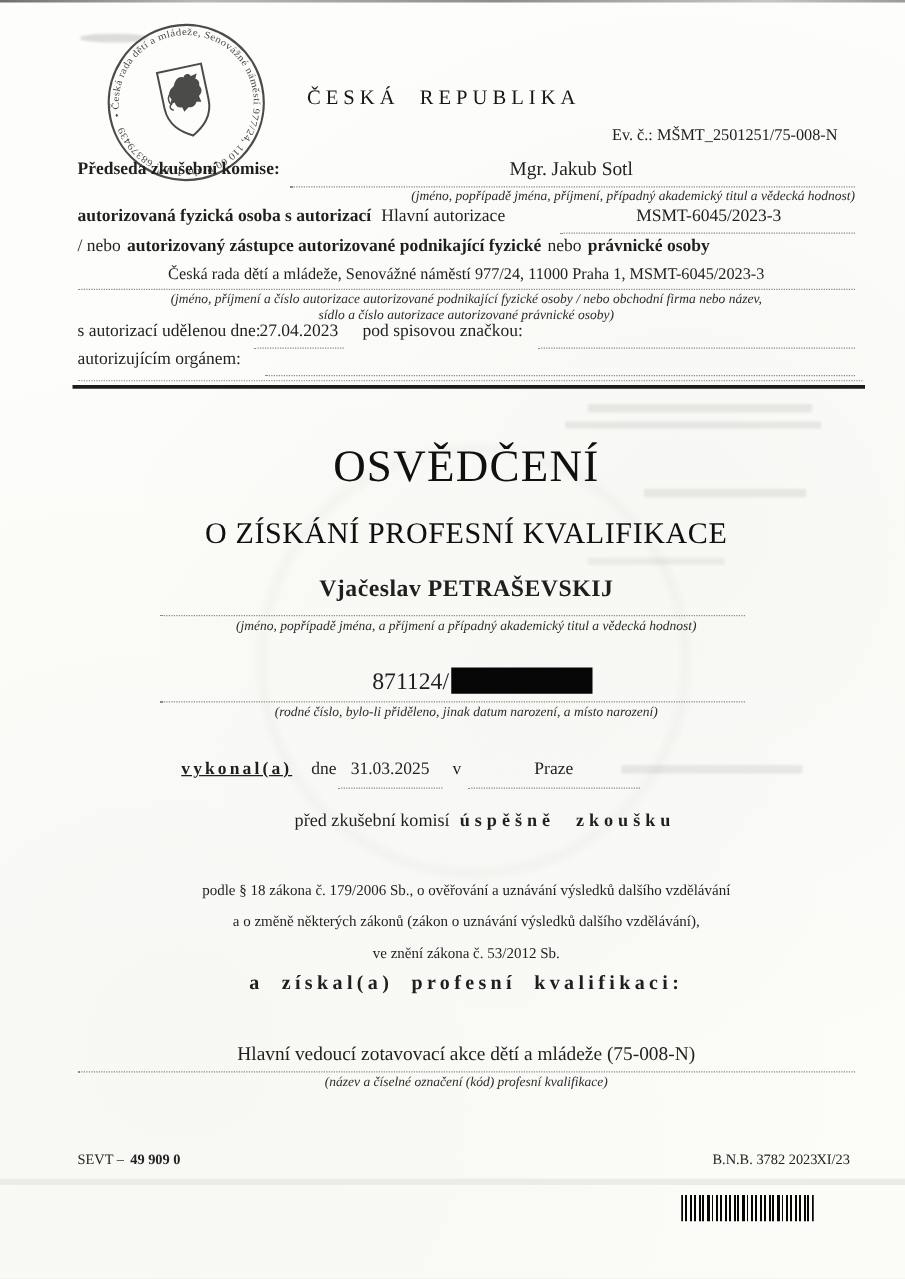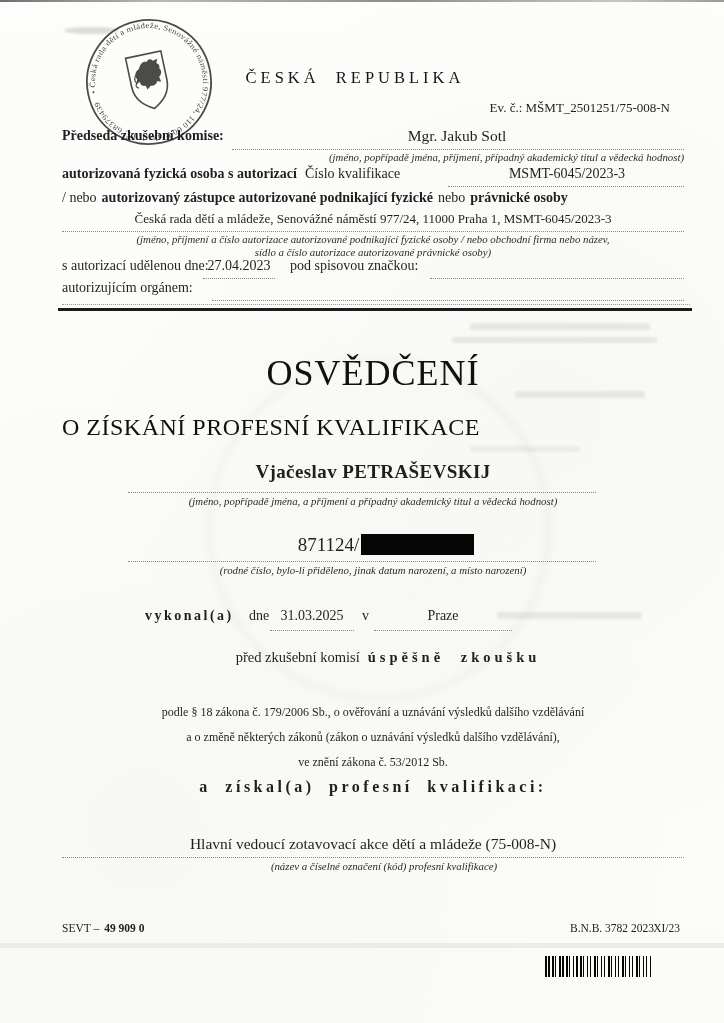--- a/index.html
+++ b/index.html
@@ -20,26 +20,26 @@
     background:linear-gradient(90deg,#6f6f6f,#b9b9b6 22%,#8d8d8a 55%,#c6c6c2 85%,#9a9a97);}
   .smudge{position:absolute;left:64px;top:27px;width:54px;height:7px;background:#c2c2bf;opacity:.55;border-radius:45%;filter:blur(1px);}
   .ghost{position:absolute;background:#d9d9d4;opacity:.55;filter:blur(1px);border-radius:2px;}
   .ghost-circle{position:absolute;left:205px;top:355px;width:330px;height:330px;border:9px solid rgba(60,60,55,0.025);border-radius:50%;filter:blur(2px);}
   .seal{position:absolute;left:82px;top:14px;width:134px;height:136px;opacity:.92;}
   .country{position:absolute;left:30px;width:650px;top:68px;font-size:16.5px;letter-spacing:4px;word-spacing:8px;text-align:center;color:#161616;}
   .ev{position:absolute;right:54px;top:100px;font-size:13px;}
   .rule-dotted{position:absolute;left:62px;top:304px;width:628px;height:0;border-top:1px dotted #9a9a9a;}
   .rule-solid{position:absolute;left:58px;top:308px;width:634px;height:3px;background:#1c1c1c;}
   .title{position:absolute;left:62px;width:622px;top:352px;font-size:36px;letter-spacing:1px;text-align:center;color:#101010;}
-  .subtitle{position:absolute;left:62px;width:622px;top:414px;font-size:24px;letter-spacing:.5px;text-align:left;color:#101010;}
+  .subtitle{position:absolute;left:62px;width:622px;top:414px;font-size:24px;letter-spacing:.5px;text-align:center;color:#101010;}
   .holder{position:absolute;left:62px;width:622px;top:461px;font-size:19px;font-weight:bold;letter-spacing:.4px;text-align:center;}
   .rcrow{position:absolute;left:75px;width:622px;top:534px;font-size:19px;text-align:center;}
   .redact{display:inline-block;width:113px;height:21px;background:#060606;vertical-align:-4px;margin-left:2px;}
   .gap{margin-right:5px;}
-  .ls-v{letter-spacing:2.5px;font-weight:bold;font-size:14px;}
+  .ls-v{letter-spacing:2.5px;font-weight:bold;font-size:14px;text-decoration:underline;}
   .ls-s{letter-spacing:4px;word-spacing:9px;font-weight:bold;margin-left:8px;}
   .gained{position:absolute;left:62px;width:622px;top:778px;text-align:center;font-size:16px;font-weight:bold;letter-spacing:3.5px;word-spacing:7px;}
   .qual{position:absolute;left:62px;width:622px;top:835px;text-align:center;font-size:15.5px;}
   .law{position:absolute;left:62px;width:622px;top:700px;text-align:center;font-size:12px;line-height:25px;}
   .footer-band{position:absolute;left:0;top:943px;width:724px;height:5px;background:#ebebe8;}
   .foot{font-size:11.5px;color:#222;}
   .barcode{position:absolute;left:545px;top:956px;width:106px;height:21px;
     background:repeating-linear-gradient(90deg,#050505 0 1.5px,transparent 1.5px 3px,#050505 3px 4.5px,transparent 4.5px 7px,#050505 7px 9px,transparent 9px 10.5px,#050505 10.5px 11.5px,transparent 11.5px 14px);}
 </style>
 </head>
@@ -72,21 +72,21 @@
 
   <div class="country">ČESKÁ REPUBLIKA</div>
   <div class="ev">Ev. č.: MŠMT_2501251/75-008-N</div>
 
   <div class="abs b" style="left:62px;top:128px;font-size:14px;">Předseda zkušební komise:</div>
   <div class="abs c" style="left:230px;width:454px;top:127px;font-size:15.5px;text-align:center;">Mgr. Jakub Sotl</div>
   <div class="dots" style="left:232px;top:149px;width:452px;"></div>
   <div class="abs b fs14" style="left:62px;top:166px;">autorizovaná fyzická osoba s autorizací</div>
 
   <div class="abs cap r" style="left:200px;right:40px;top:151px;">(jméno, popřípadě jména, příjmení, případný akademický titul a vědecká hodnost)</div>
-  <div class="abs fs14" style="left:305px;top:166px;">Číslo kvalifikace</div>
+  <div class="abs fs14" style="left:305px;top:166px;">Hlavní autorizace</div>
   <div class="abs c fs14" style="left:450px;width:234px;top:166px;">MSMT-6045/2023-3</div>
   <div class="dots" style="left:448px;top:186px;width:236px;"></div>
 
   <div class="abs fs14" style="left:62px;top:190px;">
     <span class="gap">/ nebo</span><span class="b gap">autorizovaný zástupce autorizované podnikající fyzické</span><span class="gap">nebo</span><span class="b">právnické osoby</span>
   </div>
 
   <div class="abs c" style="left:62px;width:622px;top:211px;font-size:13px;">Česká rada dětí a mládeže, Senovážné náměstí 977/24, 11000 Praha 1, MSMT-6045/2023-3</div>
   <div class="dots" style="left:62px;top:231px;width:622px;"></div>
   <div class="abs cap c" style="left:62px;width:622px;top:233px;line-height:13px;">(jméno, příjmení a číslo autorizace autorizované podnikající fyzické osoby / nebo obchodní firma nebo název,</div>
@@ -131,21 +131,21 @@
 
   <div class="law">
     <div>podle § 18 zákona č. 179/2006 Sb., o ověřování a uznávání výsledků dalšího vzdělávání</div>
     <div>a o změně některých zákonů (zákon o uznávání výsledků dalšího vzdělávání),</div>
     <div>ve znění zákona č. 53/2012 Sb.</div>
   </div>
 
   <div class="gained">a získal(a) profesní kvalifikaci:</div>
   <div class="qual">Hlavní vedoucí zotavovací akce dětí a mládeže (75-008-N)</div>
   <div class="dots" style="left:62px;top:857px;width:622px;"></div>
-  <div class="abs cap c" style="left:73px;width:622px;top:860px;">(název a číselné označení (kód) profesní kvalifikace)</div>
+  <div class="abs cap c" style="left:62px;width:622px;top:860px;">(název a číselné označení (kód) profesní kvalifikace)</div>
 
   <div class="abs foot" style="left:62px;top:922px;">
     <span class="gap">SEVT –</span><span class="b">49 909 0</span>
   </div>
   <div class="abs foot c" style="left:40px;width:640px;top:922px;text-align:right;">XI/23</div>
   <div class="abs foot" style="right:70px;top:922px;">B.N.B. 3782 2023</div>
   <div class="footer-band"></div>
   <div class="barcode"></div>
 
 </div>

